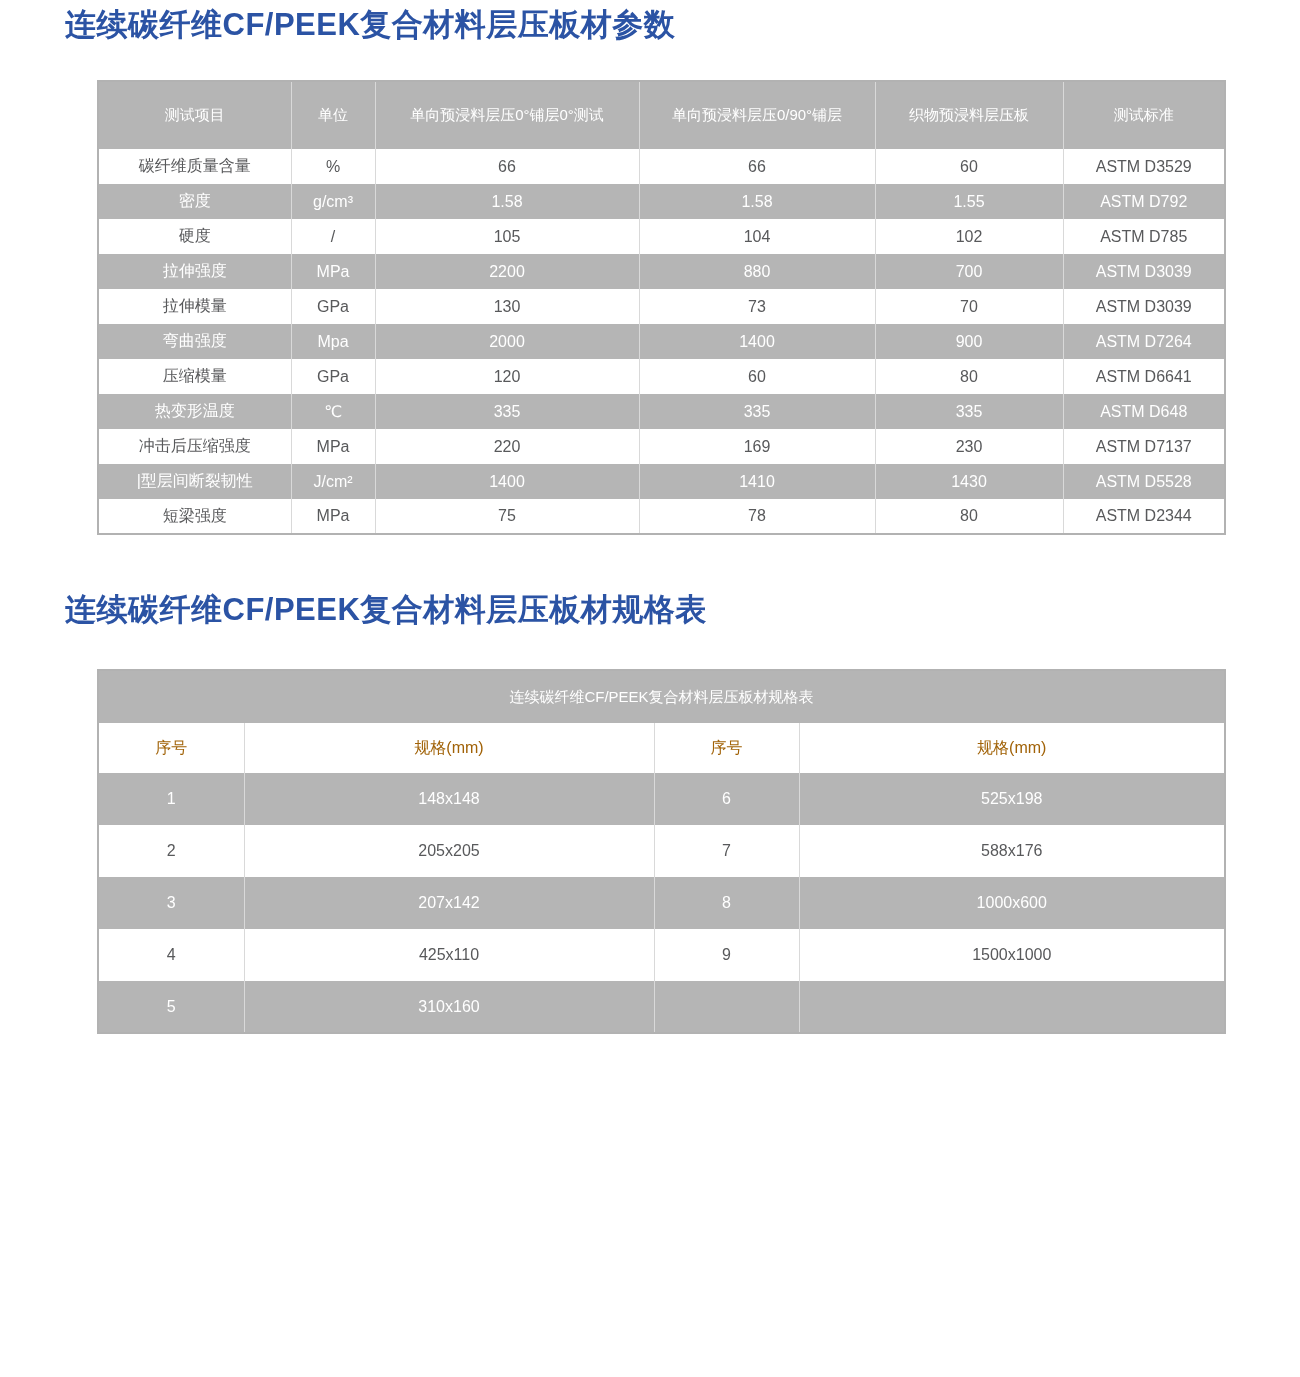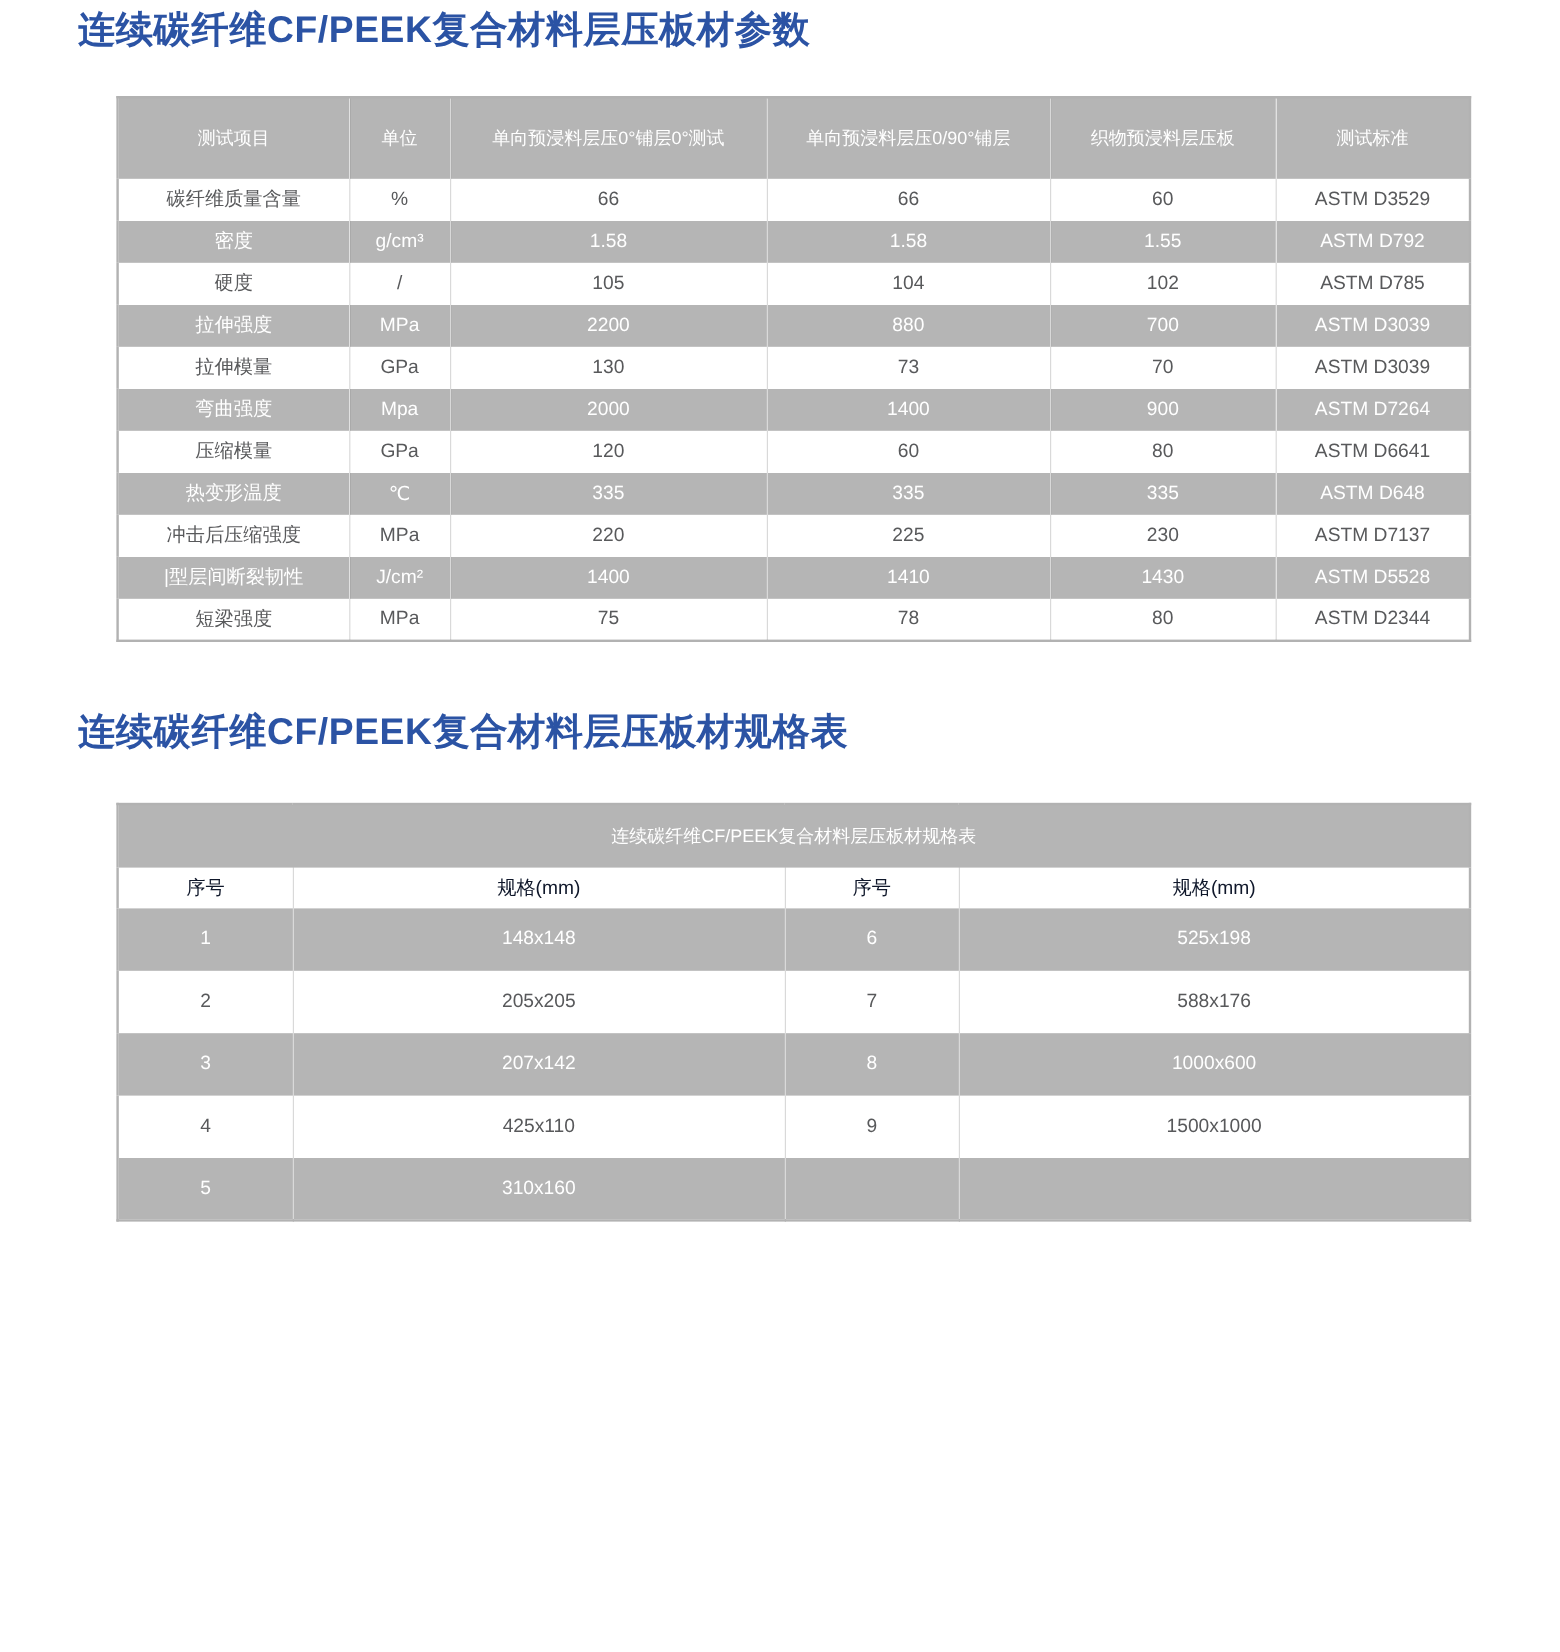--- a/index.html
+++ b/index.html
@@ -66,23 +66,23 @@
   }
 
   
   .spec-table .caption-row {
     height: 53px;
     background: #b5b5b5;
     color: #ffffff;
     font-size: 15px;
   }
   .spec-table .header-row {
-    height: 34px;
+    height: 50px;
     background: #ffffff;
-    color: #0f172a;
+    color: #a16207;
     font-size: 16px;
   }
   .spec-table tbody tr {
     height: 52px;
     font-size: 16px;
     color: #58595b;
   }
   .spec-table tbody tr:nth-child(odd) {
     background: #b5b5b5;
     color: #ffffff;
@@ -176,21 +176,21 @@
           <td>℃</td>
           <td>335</td>
           <td>335</td>
           <td>335</td>
           <td>ASTM D648</td>
         </tr>
         <tr>
           <td>冲击后压缩强度</td>
           <td>MPa</td>
           <td>220</td>
-          <td>225</td>
+          <td>169</td>
           <td>230</td>
           <td>ASTM D7137</td>
         </tr>
         <tr>
           <td>|型层间断裂韧性</td>
           <td>J/cm²</td>
           <td>1400</td>
           <td>1410</td>
           <td>1430</td>
           <td>ASTM D5528</td>

